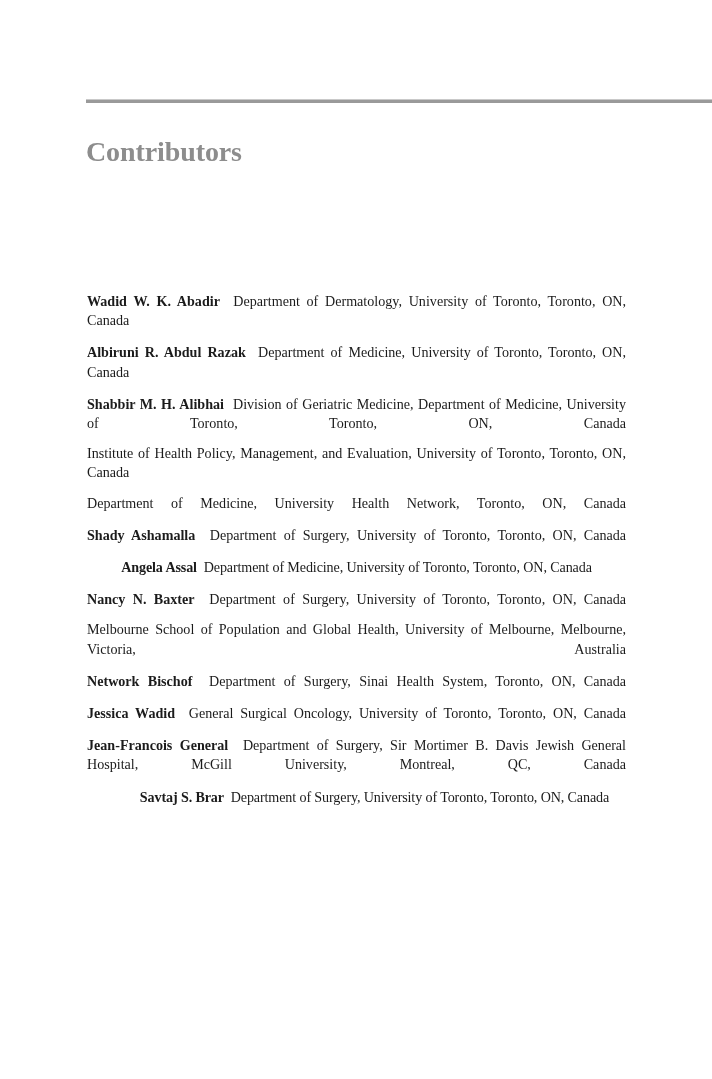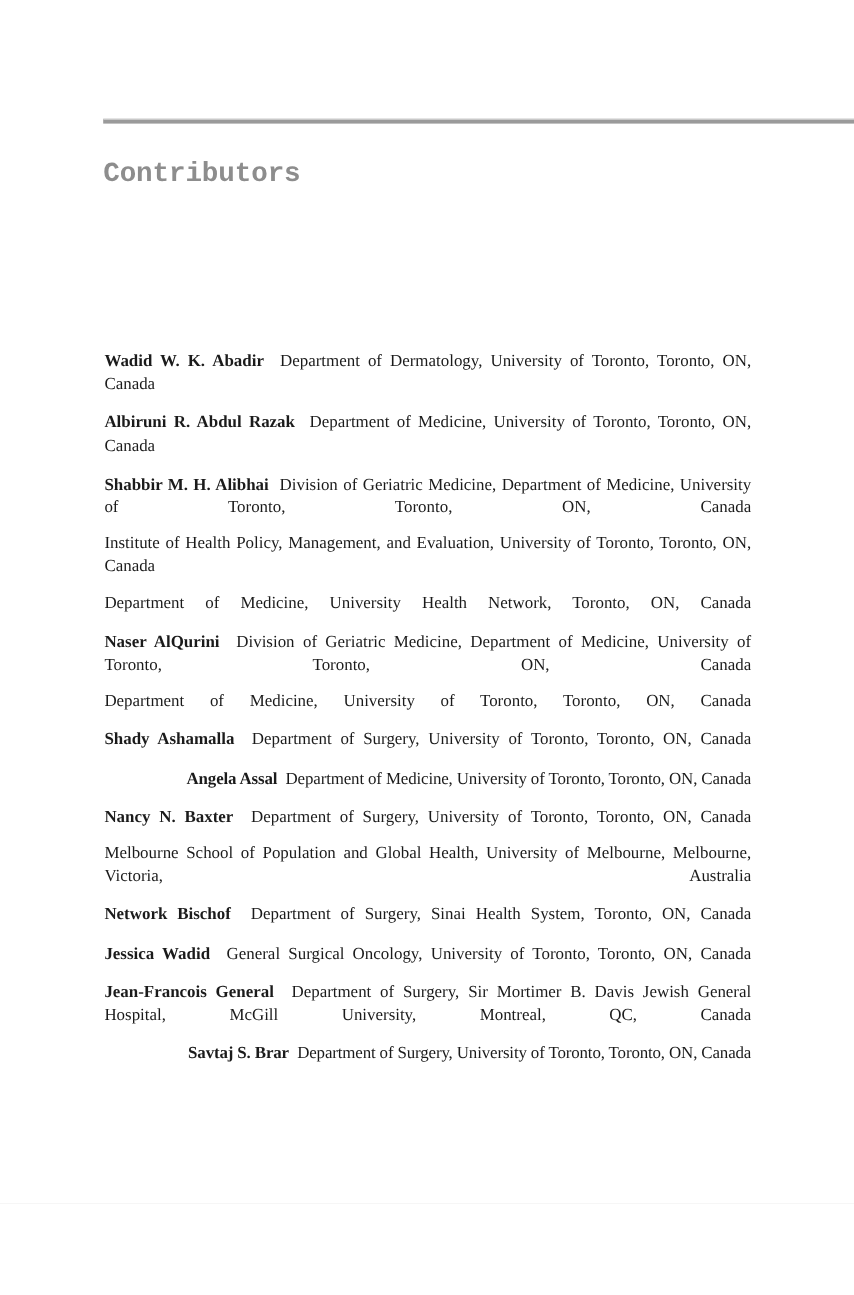--- a/index.html
+++ b/index.html
@@ -34,22 +34,22 @@
     height: 4px;
     background: #9a9a9a;
     border-top: 1px solid #c9c9c9;
     box-sizing: border-box;
   }
 
   .page-title {
     position: absolute;
     left: 86px;
     top: 117px;
-    font-family: Liberation Mono, monospace;
-    font-size: 23px;
+    font-family: Liberation Serif, serif;
+    font-size: 28px;
     font-weight: bold;
     color: #8d8d8d;
     letter-spacing: -0.1px;
   }
 
   
   .contrib-list {
     position: absolute;
     left: 87px;
     top: 292px;
@@ -67,21 +67,21 @@
     color: #1b1b1b;
     text-align: justify;
     text-justify: inter-word;
     margin: 0;
   }
   
   .line.justify-all {
     text-align-last: justify;
   }
   .line.natural {
-    text-align: right;
+    text-align: center;
   }
   .line.affil {
     margin-top: 11px;
   }
   .line.tight {
     letter-spacing: -0.12px;
   }
 
   .name {
     font-weight: bold;
@@ -124,24 +124,20 @@
       </div>
       <div class="entry">
         <p class="line justify-all"><span class="name">Albiruni R. Abdul Razak</span><span class="gap">  </span><span>Department of Medicine, University of Toronto, Toronto, ON, Canada</span></p>
       </div>
       <div class="entry">
         <p class="line justify-all"><span class="name">Shabbir M. H. Alibhai</span><span class="gap">  </span><span>Division of Geriatric Medicine, Department of Medicine, University of Toronto, Toronto, ON, Canada</span></p>
         <p class="line affil justify-all">Institute of Health Policy, Management, and Evaluation, University of Toronto, Toronto, ON, Canada</p>
         <p class="line affil justify-all">Department of Medicine, University Health Network, Toronto, ON, Canada</p>
       </div>
       <div class="entry">
-        <p class="line justify-all"><span class="name">Naser AlQurini</span><span class="gap">  </span><span>Division of Geriatric Medicine, Department of Medicine, University of Toronto, Toronto, ON, Canada</span></p>
-        <p class="line affil justify-all">Department of Medicine, University of Toronto, Toronto, ON, Canada</p>
-      </div>
-      <div class="entry">
         <p class="line justify-all"><span class="name">Shady Ashamalla</span><span class="gap">  </span><span>Department of Surgery, University of Toronto, Toronto, ON, Canada</span></p>
       </div>
       <div class="entry">
         <p class="line natural tight"><span class="name">Angela Assal</span><span class="gap">  </span><span>Department of Medicine, University of Toronto, Toronto, ON, Canada</span></p>
       </div>
       <div class="entry">
         <p class="line justify-all"><span class="name">Nancy N. Baxter</span><span class="gap">  </span><span>Department of Surgery, University of Toronto, Toronto, ON, Canada</span></p>
         <p class="line affil justify-all">Melbourne School of Population and Global Health, University of Melbourne, Melbourne, Victoria, Australia</p>
       </div>
       <div class="entry">

